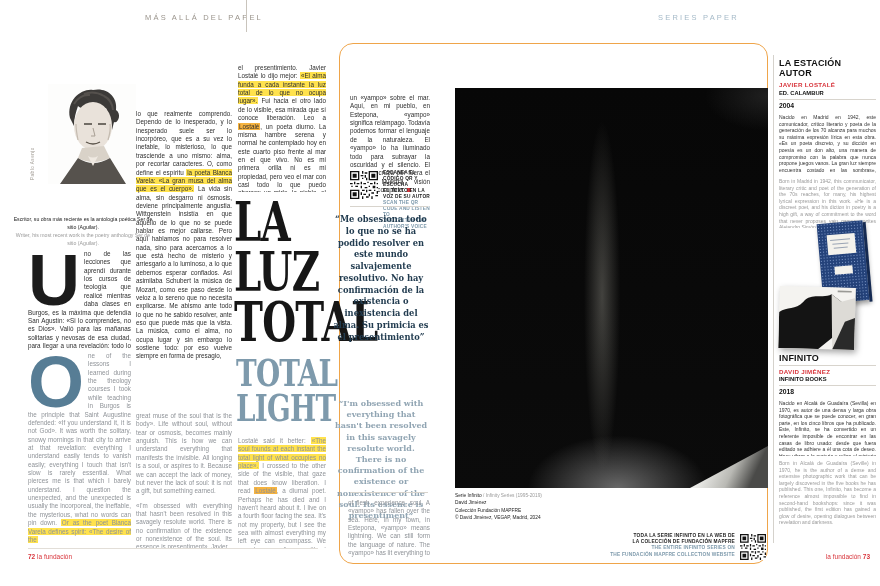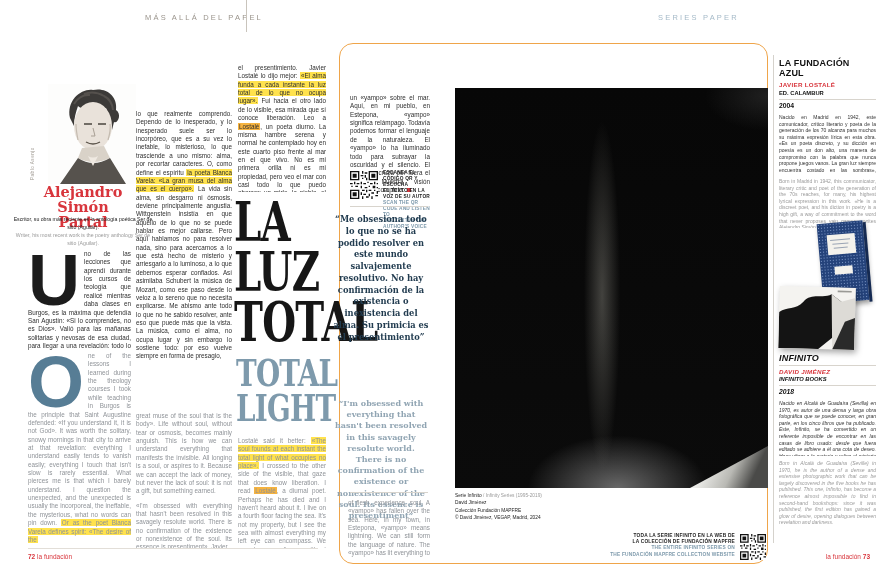--- a/index.html
+++ b/index.html
@@ -101,24 +101,20 @@
     <path d="M26 20 q6 -10 16 -9 M36 10 q10 -4 20 2 M56 12 q8 4 9 14" stroke="#55514d" stroke-width="2" fill="none"></path>
     <ellipse cx="45" cy="42" rx="19" ry="24" fill="#e9e2da"></ellipse>
     <path d="M36 40 h8 M50 40 h8" stroke="#4a453f" stroke-width="1.6"></path>
     <path d="M45 44 l2 8 h-4" fill="none" stroke="#a89f94" stroke-width="1"></path>
     <path d="M38 58 q7 4 14 0" fill="none" stroke="#5c554c" stroke-width="1.4"></path>
     <path d="M30 56 q-2 -10 -2 -16 M60 56 q3 -10 2 -16" stroke="#c4bbb0" stroke-width="1.2" fill="none"></path>
     <path d="M34 64 L30 74 Q45 82 62 74 L56 62 Z" fill="#d9d2c8"></path>
     <path d="M12 100 L30 74 Q45 84 62 74 L78 100 Z" fill="#56524d"></path>
     <path d="M40 72 q5 3 10 0 l-5 10 Z" fill="#efe9e1"></path>
   </svg>
-  <div class="abs author-name" style="left:16px;top:184px;width:134px;">
-    <div>Alejandro Simón</div>
-    <div>Partal</div>
-  </div>
   <div class="abs bio" style="left:12px;top:216px;width:142px;">Escritor, su obra más reciente es la antología poética Ser de sitio (Aguilar).</div>
   <div class="abs bio en" style="left:12px;top:232px;width:142px;">Writer, his most recent work is the poetry anthology Ser de sitio (Aguilar).</div>
 
   <div class="abs body-es clip" style="left:28px;top:250px;width:103px;height:100px;">
     <span class="dropcap dark">U</span><span>no de las lecciones que aprendí durante los cursos de teología que realicé mientras daba clases en Burgos, es la máxima que defendía San Agustín: «Si lo comprendes, no es Dios». Valió para las mañanas solitarias y nevosas de esa ciudad, para llegar a una revelación: todo lo que comprendo fácilmente puede desvanecerse con facilidad. Todo lo que pesó —quiero decir, está vivo— es imprescindible. Lo que me atraviesa supera</span>
   </div>
   <div class="abs body-en clip" style="left:28px;top:352px;width:103px;height:196px;">
     <span class="dropcap steel">O</span><span>ne of the lessons I learned during the theology courses I took while teaching in Burgos is the principle that Saint Augustine defended: «If you understand it, it is not God». It was worth the solitary, snowy mornings in that city to arrive at that revelation: everything I understand easily tends to vanish easily; everything I touch that isn't slow is rarely essential. What pierces me is that which I barely understand. I question the unexpected, and the unexpected is usually the incorporeal, the ineffable, the mysterious, what no words can pin down. </span><mark class="hl">Or as the poet Blanca Varela defines spirit: «The desire of the</mark>
   </div>
 
@@ -193,21 +189,21 @@
     <div class="promo-line blue">THE ENTIRE INFINITO SERIES ON</div>
     <div class="promo-line blue">THE FUNDACIÓN MAPFRE COLLECTION WEBSITE</div>
   </div>
   <svg class="qr-svg abs" style="left:740px;top:534px;" width="26" height="26">
       <use href="#qr"></use>
     </svg>
 
   <div class="abs vrule" style="left:773px;top:55px;height:488px;background:#d5d2cc;"></div>
 
   <div class="abs" style="left:779px;width:97px;top:58px;">
-    <div class="sb-title">LA FUNDACIÓN AZUL</div>
+    <div class="sb-title">LA ESTACIÓN AUTOR</div>
     <div class="sb-author" style="margin-top:3px;">JAVIER LOSTALÉ</div>
     <div class="sb-pub" style="margin-top:2px;">ED. CALAMBUR</div>
     <div class="hrule" style="margin-top:3px;"></div>
     <div class="sb-year" style="margin-top:2px;">2004</div>
     <div class="sb-es clip" style="margin-top:5px;height:60px;">Nacido en Madrid en 1942, este comunicador, crítico literario y poeta de la generación de los 70 alcanza para muchos su máxima expresión lírica en esta obra. «Es un poeta discreto, y su dicción en poesía es un don alto, una manera de compromiso con la palabra que nunca propone juegos vanos. La gran luz siempre encuentra costado en las sombras», escribe de él Alejandro Simón Partal.</div>
     <div class="sb-en clip" style="margin-top:4px;height:50px;">Born in Madrid in 1942, this communicator, literary critic and poet of the generation of the 70s reaches, for many, his highest lyrical expression in this work. «He is a discreet poet, and his diction in poetry is a high gift, a way of commitment to the word that never proposes vain games», writes Alejandro Simón Partal.</div>
   </div>
 
   <div class="abs book-blue" style="left:820px;top:222px;width:46px;height:80px;">
     <div class="label"></div>
@@ -221,21 +217,21 @@
   <div class="abs book-infinito" style="left:779px;top:287px;width:76px;height:62px;">
     <svg width="76" height="62" viewBox="0 0 76 62">
       <rect width="76" height="62" fill="#f4f3f0"></rect>
       <path d="M0 62 L0 26 C8 20 16 24 24 15 C32 5 44 12 52 7 L62 14 C58 26 60 40 54 50 L40 62 Z" fill="#141414"></path>
       <path d="M52 7 L62 14 L76 10 L76 62 L54 62 Z" fill="#dddbd6"></path>
       <path d="M54 62 L66 34 L76 30 L76 62 Z" fill="#2a2a2a"></path>
       <rect x="58" y="3" width="14" height="1.6" fill="#9a9a96"></rect>
     </svg>
   </div>
 
-  <div class="abs" style="left:779px;width:97px;top:353px;font-style:italic;">
+  <div class="abs" style="left:779px;width:97px;top:353px;">
     <div class="sb-title">INFINITO</div>
     <div class="hrule" style="margin-top:2px;"></div>
     <div class="sb-author" style="margin-top:2px;">DAVID JIMÉNEZ</div>
     <div class="sb-pub" style="margin-top:1px;">INFINITO BOOKS</div>
     <div class="hrule" style="margin-top:3px;"></div>
     <div class="sb-year" style="margin-top:2px;">2018</div>
     <div class="sb-es clip" style="margin-top:5px;height:56px;">Nacido en Alcalá de Guadaíra (Sevilla) en 1970, es autor de una densa y larga obra fotográfica que se puede conocer, en gran parte, en los cinco libros que ha publicado. Este, Infinito, se ha convertido en un referente imposible de encontrar en las casas de libro usado: desde que fuera editado se adhiere a él una cota de deseo. Hace vibrar a la materia y religa el misterio a lo más evidente.</div>
     <div class="sb-en clip" style="margin-top:4px;height:86px;">Born in Alcalá de Guadaíra (Seville) in 1970, he is the author of a dense and extensive photographic work that can be largely discovered in the five books he has published. This one, Infinito, has become a reference almost impossible to find in second-hand bookshops: since it was published, the first edition has gained a glow of desire, opening dialogues between revelation and darkness.</div>
   </div>
 

